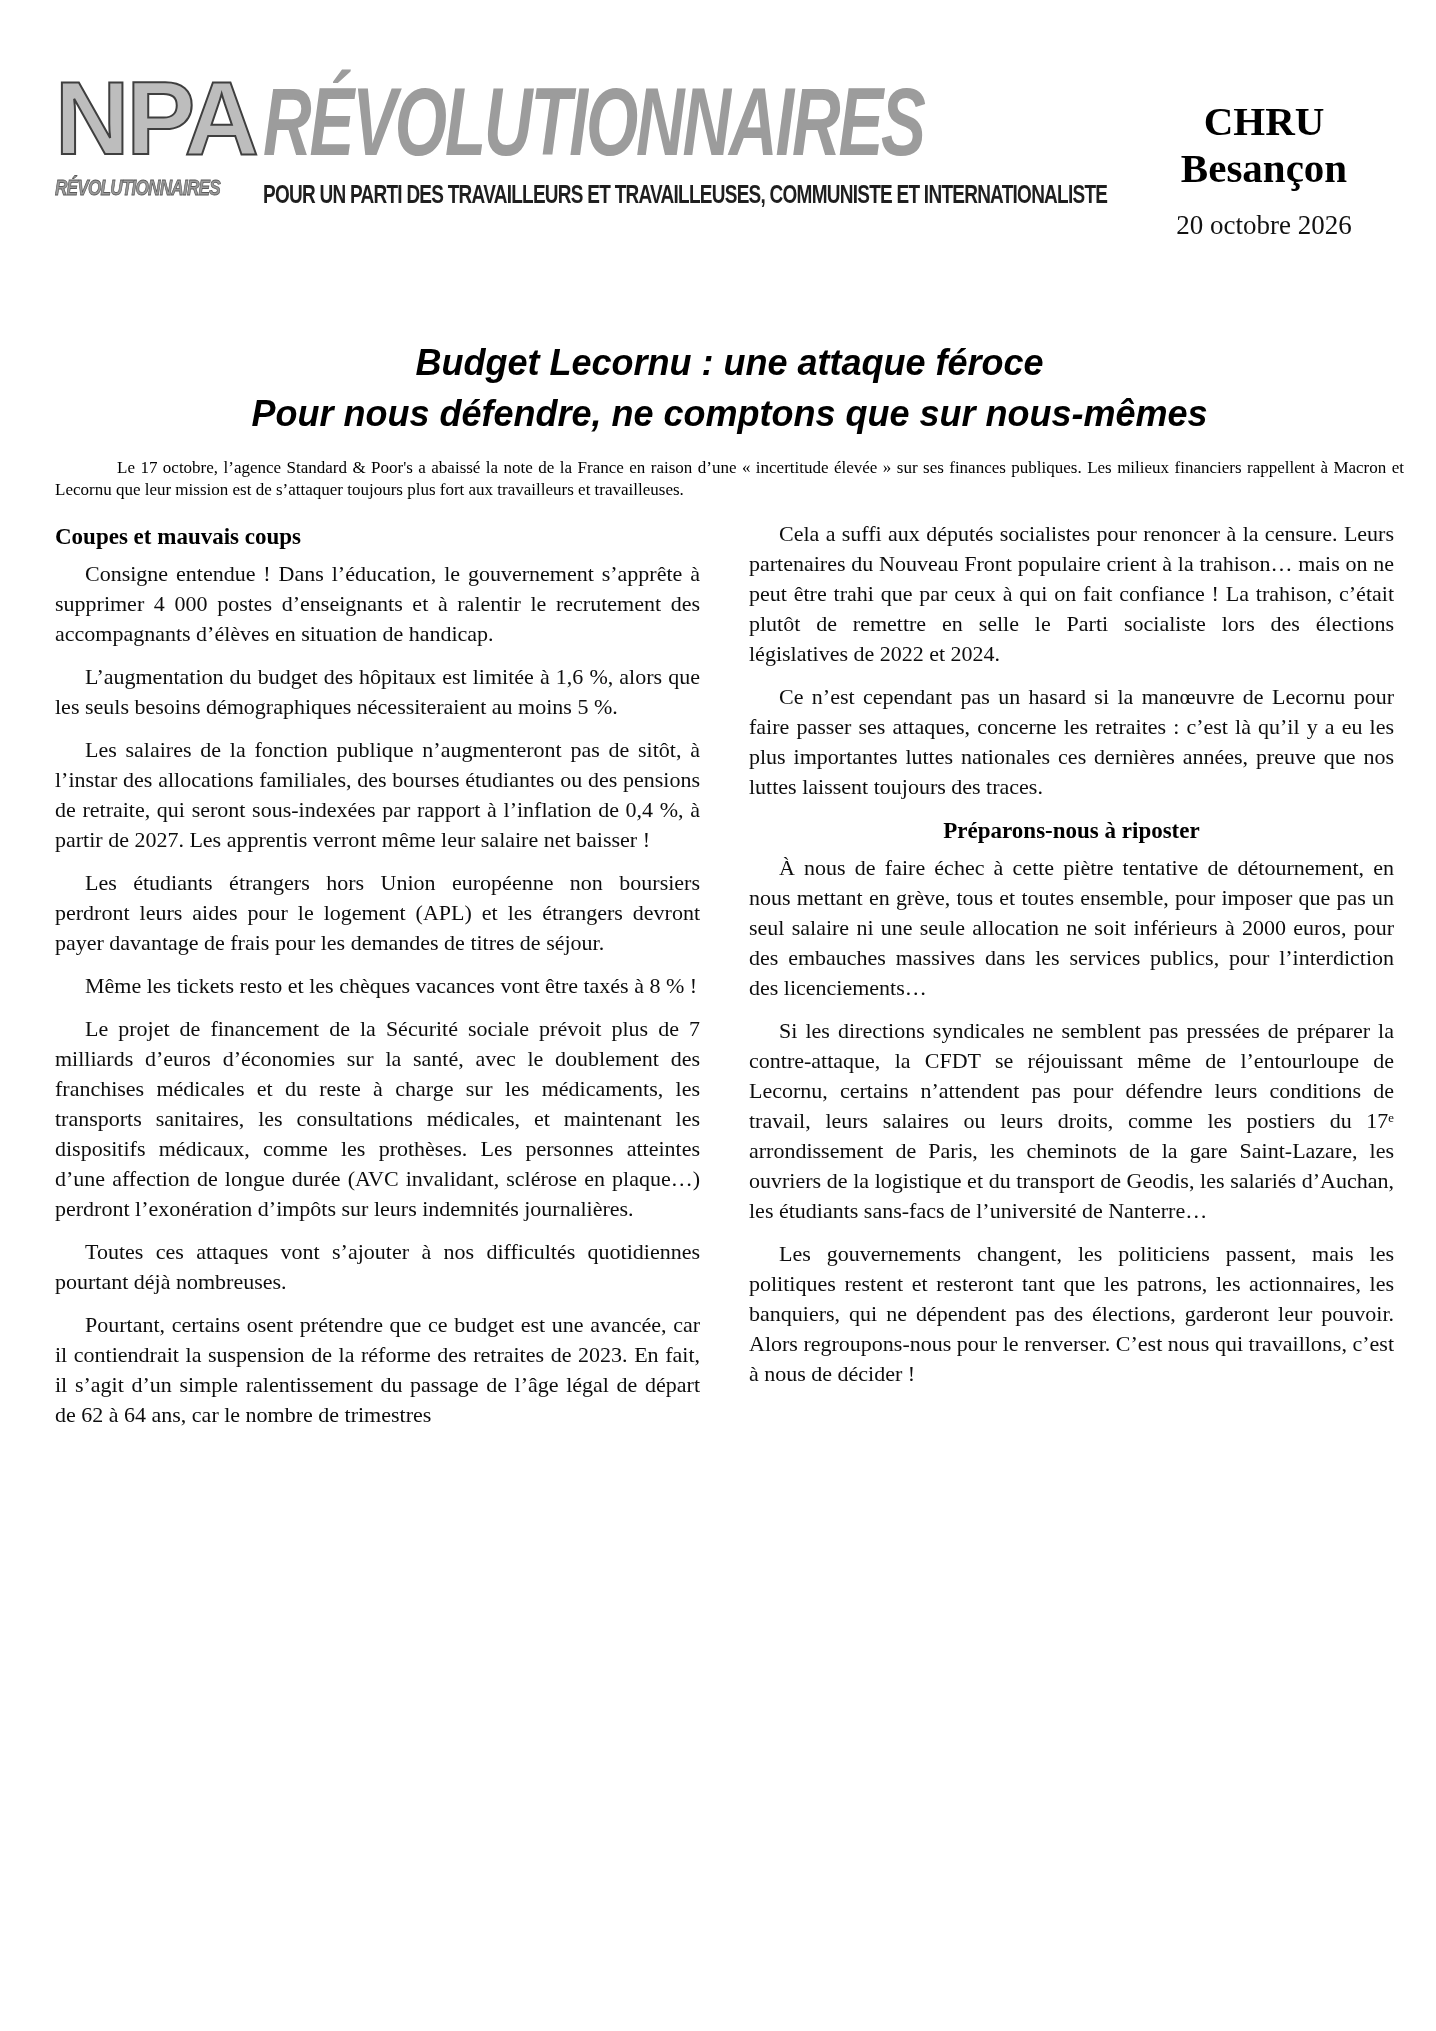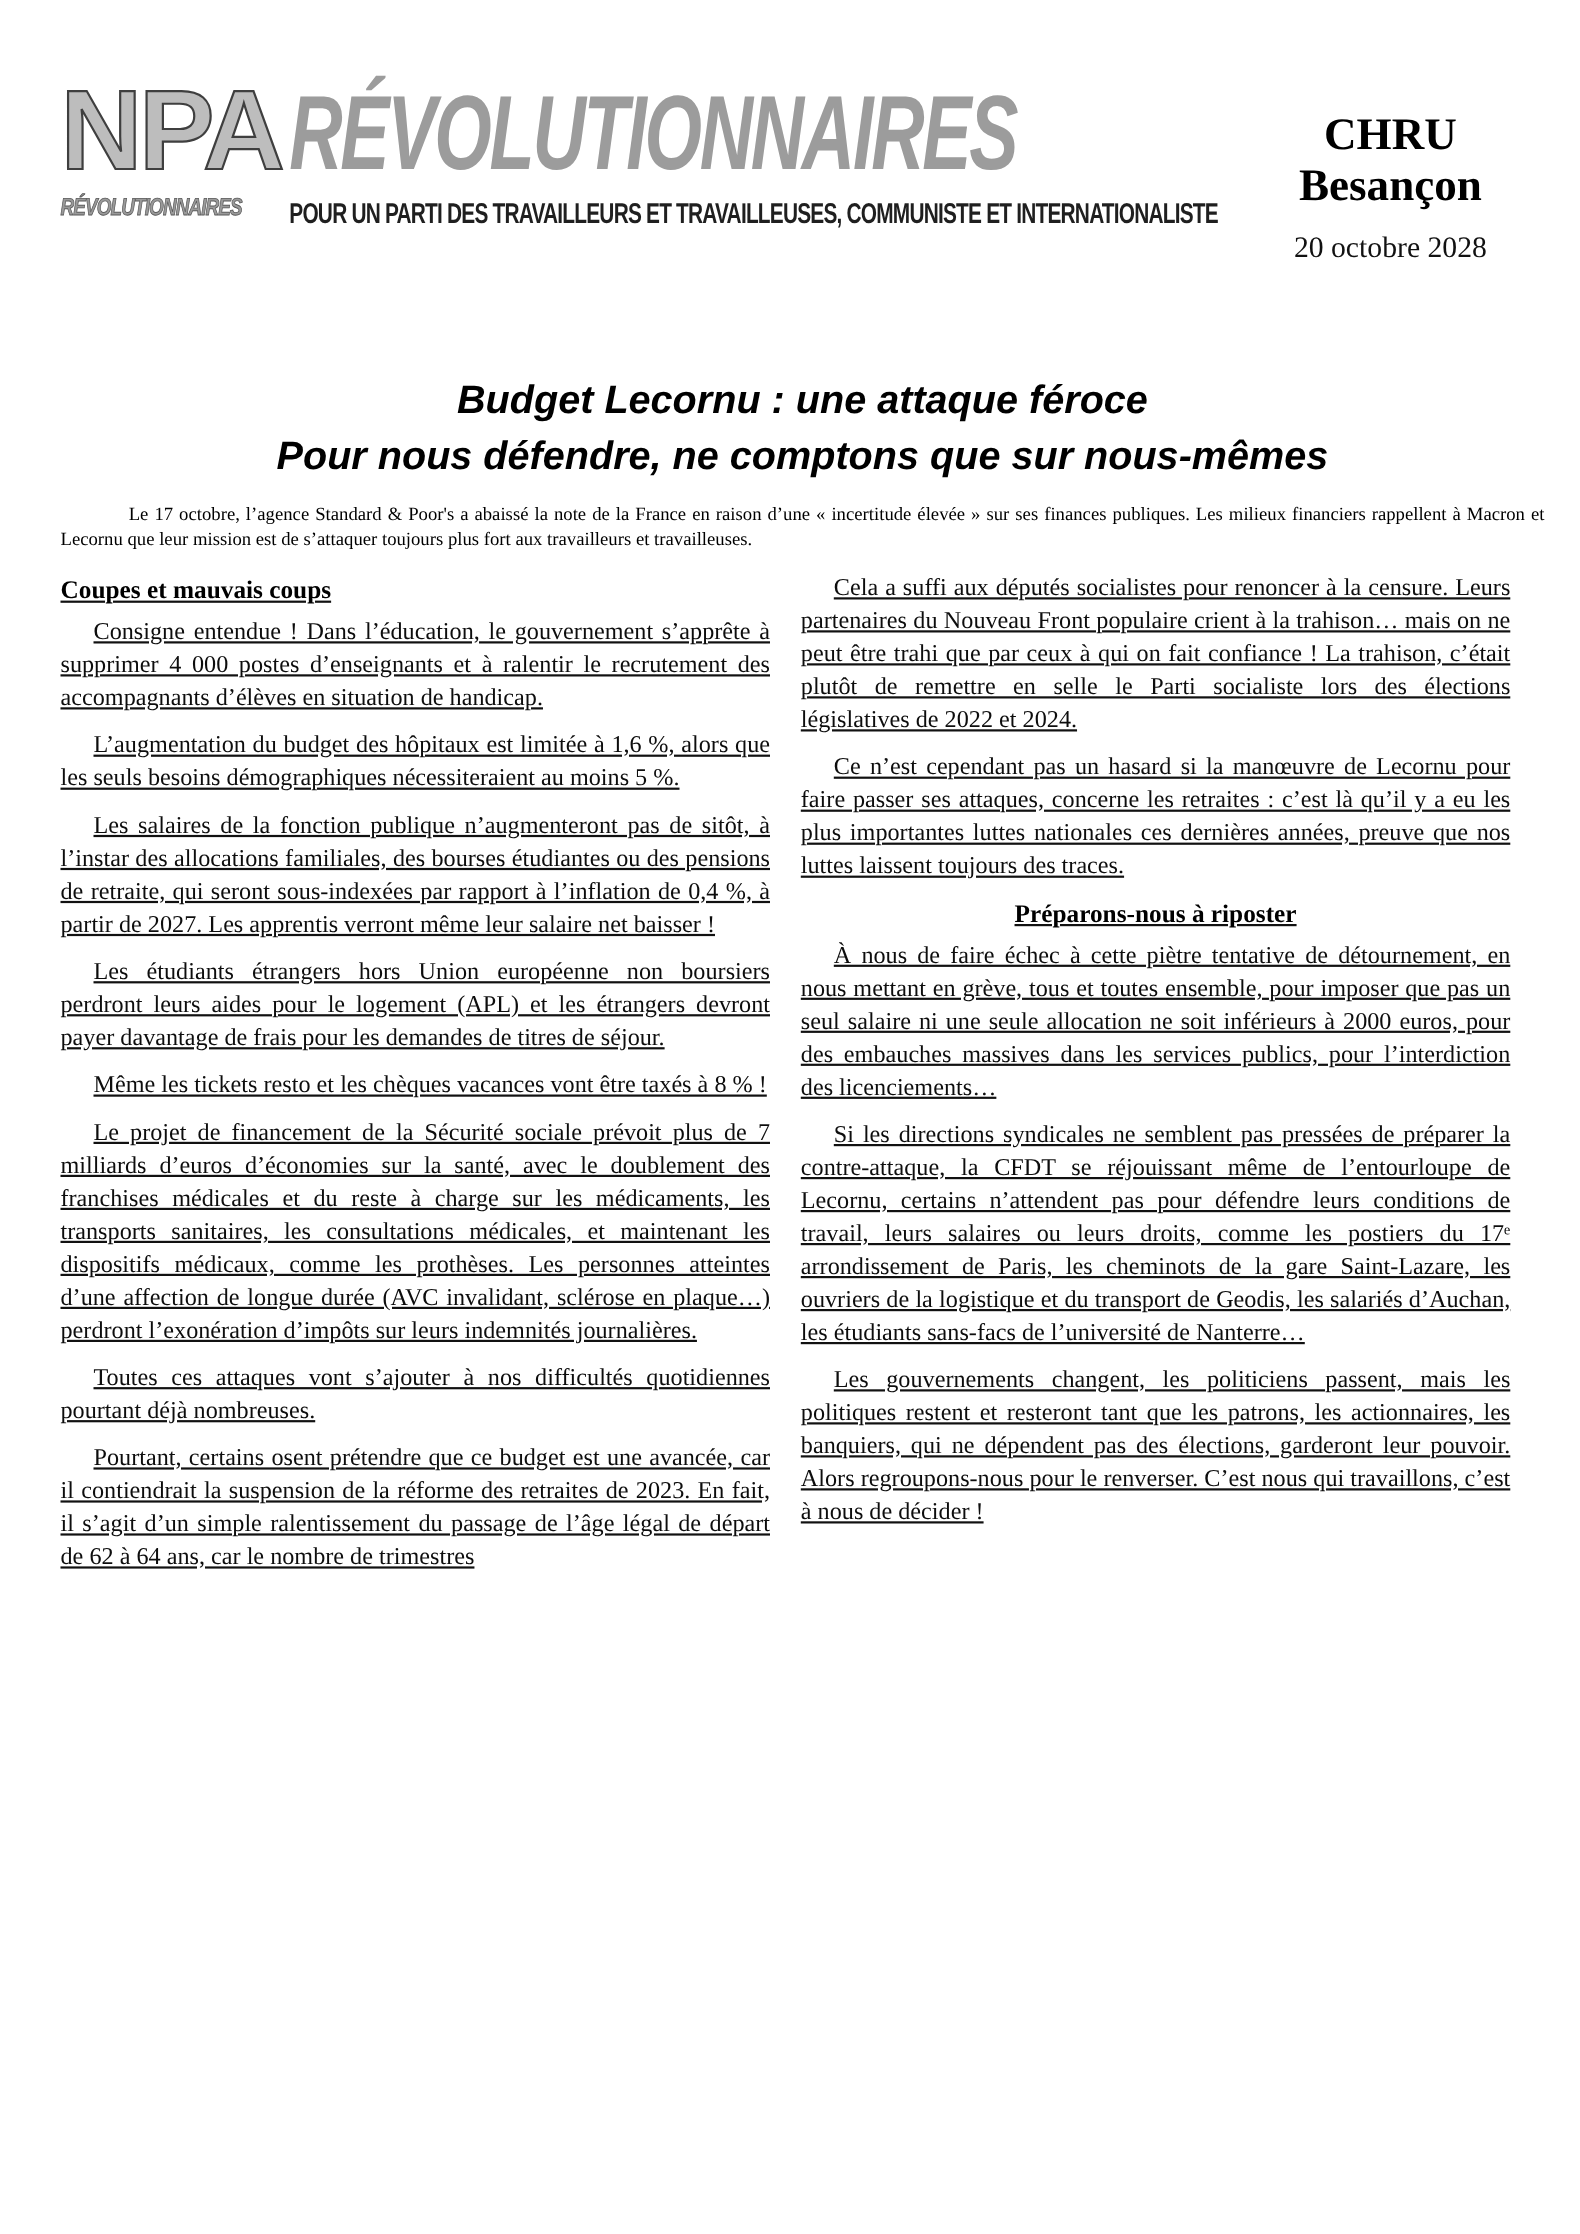--- a/index.html
+++ b/index.html
@@ -49,21 +49,21 @@
     font-size:36px;line-height:1.42;color:#000;
   }
 
   
   .intro{
     font-weight:normal;font-size:17px;line-height:1.33;
     text-align:justify;text-indent:62px;color:#000;
   }
 
   
-  .columns{display:flex;gap:28px;margin-top:8px;text-decoration:underline;}
+  .columns{display:flex;gap:49px;margin-top:8px;}
   .col{width:645px;flex:none;}
   .section-h{
     font-size:23px;line-height:32px;font-weight:bold;color:#000;
     margin:2px 0 6px 0;
   }
   .section-h + .body{margin-top:0;}
   .gap-top{margin-top:10px;text-align:center;}
   p.body{
     font-size:22px;line-height:30px;text-align:justify;
     text-indent:30px;margin:0 0 13px 0;color:#0d0d0d;
@@ -83,21 +83,21 @@
     </div>
     <div class="center-block">
       <div class="masthead-title">RÉVOLUTIONNAIRES</div>
       <div class="masthead-sub">POUR UN PARTI DES TRAVAILLEURS ET TRAVAILLEUSES, COMMUNISTE ET INTERNATIONALISTE</div>
     </div>
     <div class="right-block">
       <div class="edition">
         <div>CHRU</div>
         <div>Besançon</div>
       </div>
-      <div class="edition-date">20 octobre 2028</div>
+      <div class="edition-date">20 octobre 2026</div>
     </div>
   </div>
 
   <div class="headline">
     <div>Budget Lecornu&nbsp;: une attaque féroce</div>
     <div>Pour nous défendre, ne comptons que sur nous-mêmes</div>
   </div>
 
   <p class="intro">Le 17 octobre, l’agence Standard &amp; Poor's a abaissé la note de la France en raison d’une «&nbsp;incertitude élevée&nbsp;» sur ses finances publiques. Les milieux financiers rappellent à Macron et Lecornu que leur mission est de s’attaquer toujours plus fort aux travailleurs et travailleuses.</p>
 

